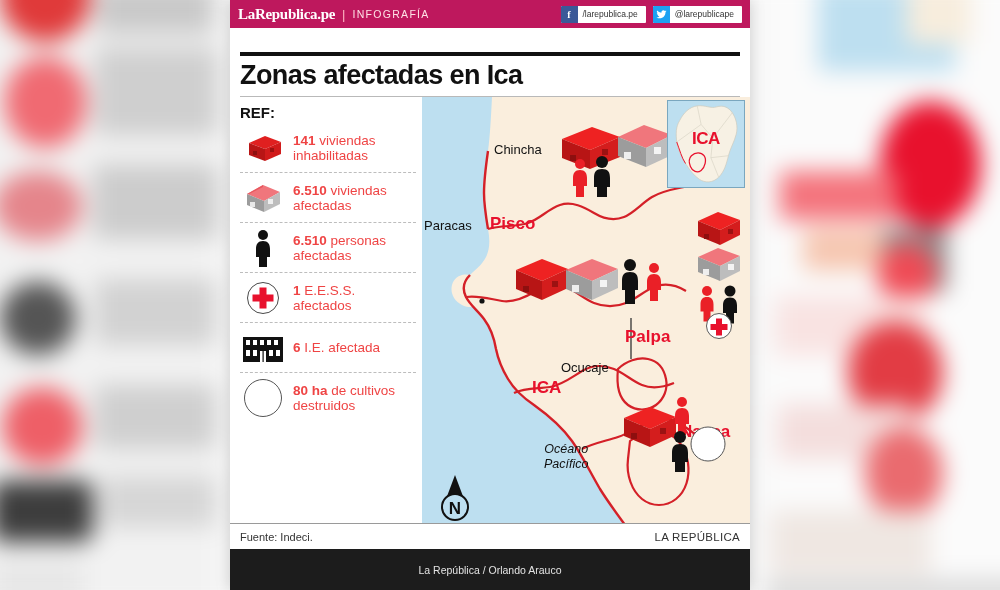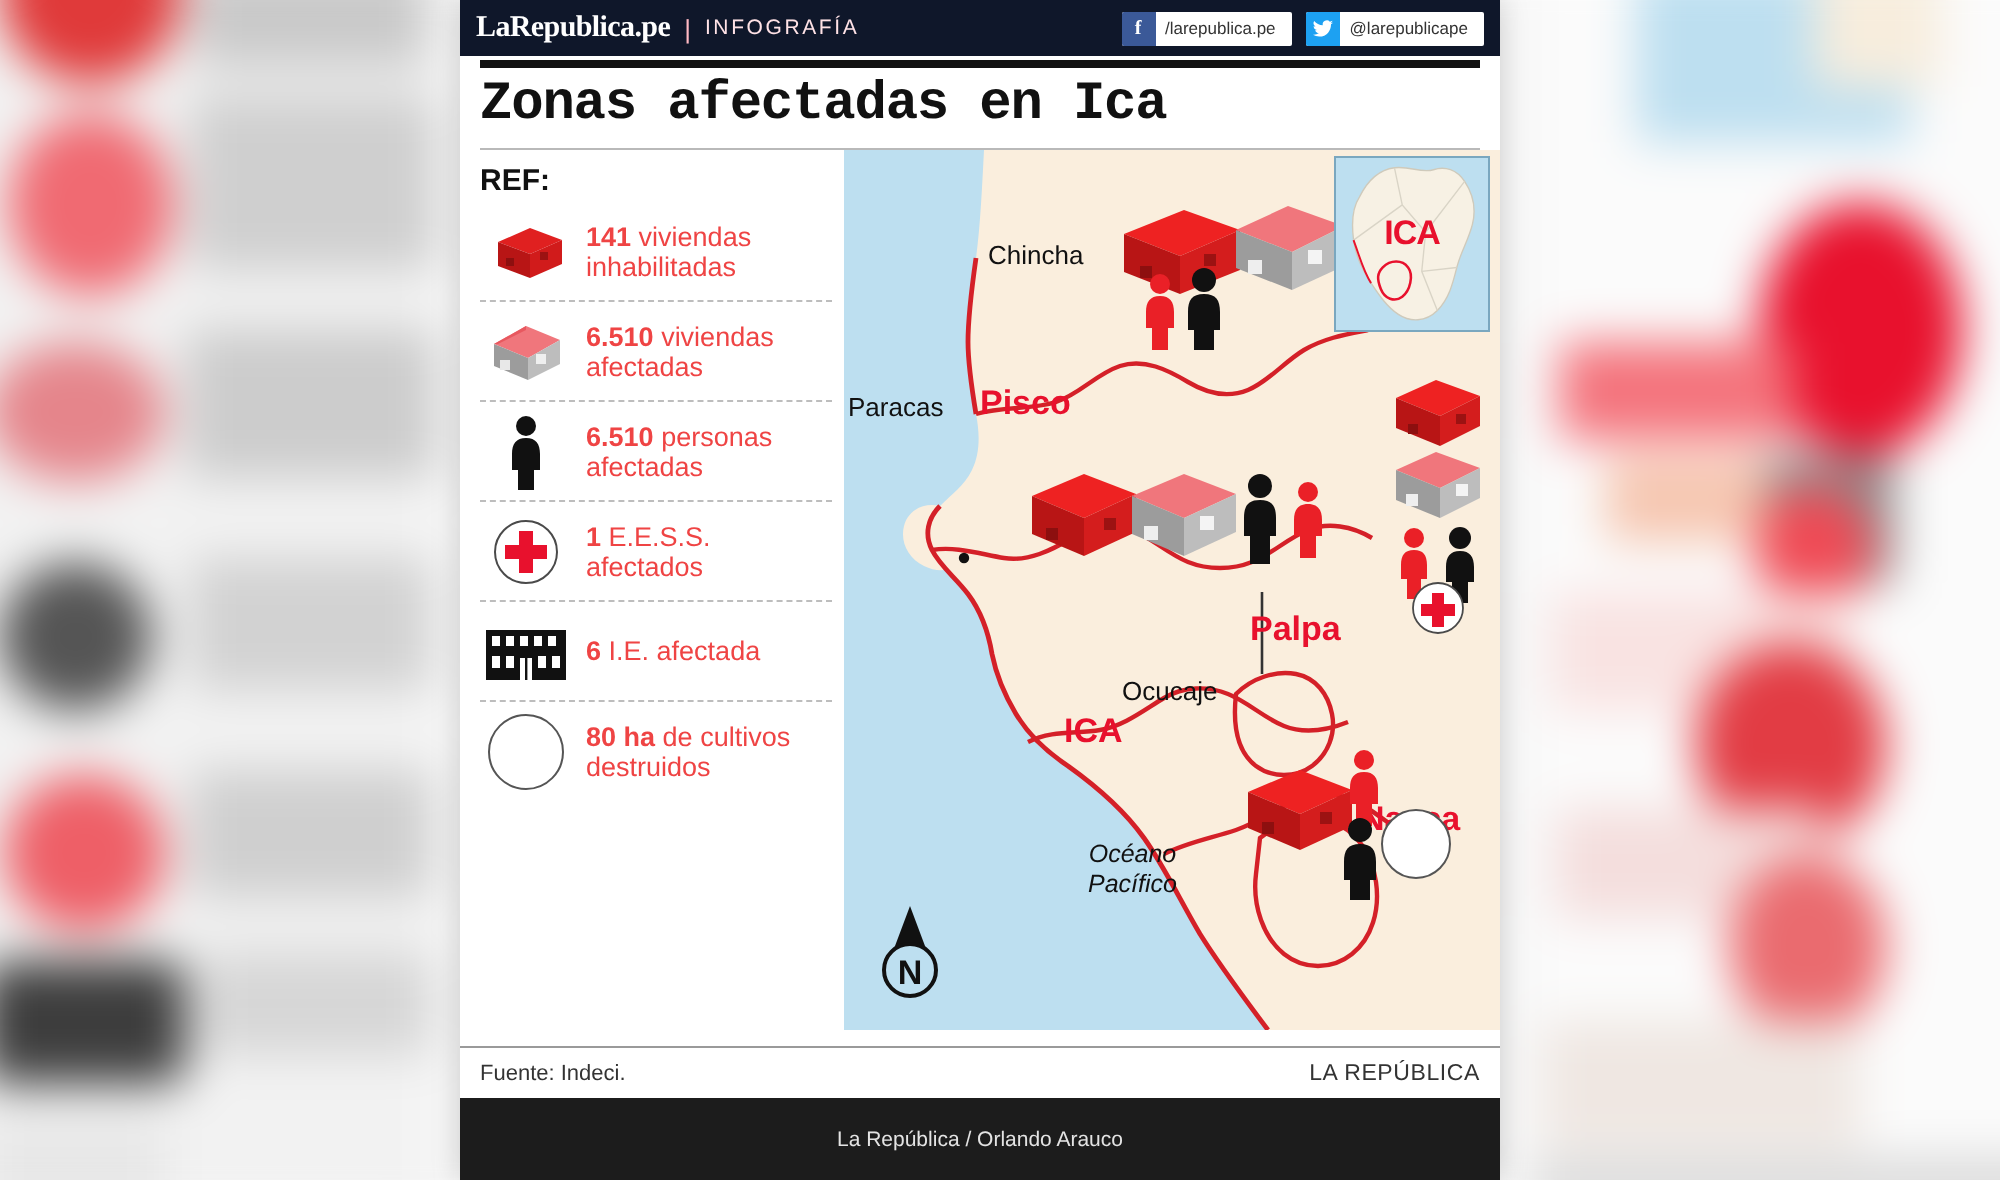--- a/index.html
+++ b/index.html
@@ -23,21 +23,21 @@
 
   
   #card {
     position: absolute; left: 230px; top: 0; width: 520px; height: 590px;
     background: #ffffff;
     box-shadow: 0 0 14px rgba(0,0,0,0.18);
   }
 
   
   #topbar {
-    position: relative; height: 28px; background: #0f172a;
+    position: relative; height: 28px; background: #be185d;
     display: flex; align-items: center; padding: 0 8px;
   }
   #brand {
     color: #fff; font-family: "Liberation Serif", serif;
     font-weight: bold; font-size: 15px; letter-spacing: -0.3px;
   }
   #brand-sep { color: #ffb9c3; margin: 0 7px; font-size: 13px; font-weight: 300; }
   #kicker { color: #ffe2e6; font-size: 10.5px; letter-spacing: 1.3px; }
   #social { margin-left: auto; display: flex; gap: 7px; }
   .soc {
@@ -46,21 +46,21 @@
   }
   .soc-ic {
     width: 17px; height: 17px; display: flex; align-items: center; justify-content: center;
     color: #fff; font-size: 10px; font-weight: bold; font-family: "Liberation Serif", serif;
   }
   .soc-fb { background: #3b5998; }
   .soc-tw { background: #1da1f2; }
   .soc-txt { font-size: 8.5px; color: #333; padding: 0 8px 0 5px; white-space: nowrap; }
 
   
-  #title-wrap { padding: 2px 10px 0 10px; font-family: Liberation Mono, monospace; }
+  #title-wrap { padding: 24px 10px 0 10px; }
   #rule-top { height: 4px; background: #111; margin-bottom: 5px; }
   #title {
     font-size: 27px; font-weight: bold; color: #111;
     letter-spacing: -0.6px; line-height: 1.05; padding-bottom: 4px;
   }
   #rule-bot { height: 1px; background: #b9b9b9; margin-top: 3px; }
 
   
   #body { position: relative; display: flex; padding: 0; height: 440px; }
 

